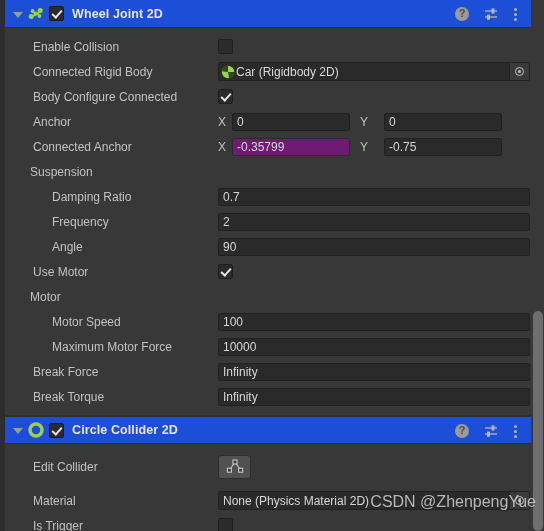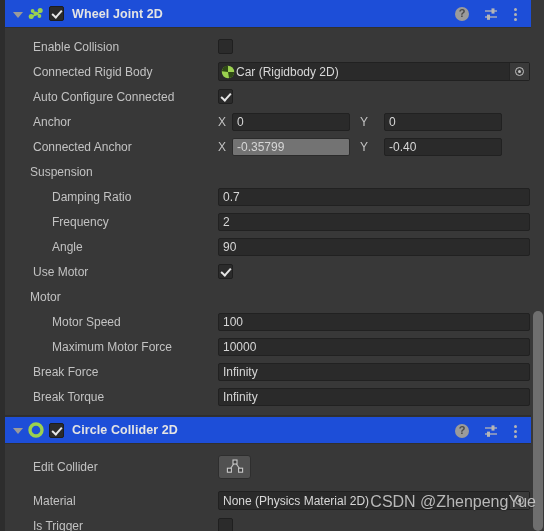--- a/index.html
+++ b/index.html
@@ -196,21 +196,21 @@
     line-height: 17px;
     color: #d6d6d6;
     font-size: 12px;
     padding: 0 4px;
     box-sizing: border-box;
     flex: 1 1 auto;
     overflow: hidden;
     white-space: nowrap;
   }
   .textfield.lighter {
-    background: #737373;
+    background: #701a75;
     border-color: #2b2b2b;
   }
 
   .checkbox {
     width: 15px;
     height: 15px;
     background: #2b2b2b;
     border: 1px solid #1f1f1f;
     border-radius: 2px;
     box-sizing: border-box;
@@ -423,21 +423,21 @@
                 <path d="M7 7 L13.2 7 A6.2 6.2 0 0 1 8 13.1 Z" fill="#2f4a15"></path>
               </svg>
             </div>
             <div class="obj-text">Car (Rigidbody 2D)</div>
             <div class="obj-picker"></div>
           </div>
         </div>
       </div>
 
       <div class="row">
-        <div class="label">Auto Configure Connected</div>
+        <div class="label">Body Configure Connected</div>
         <div class="field-area">
           <div class="checkbox checked"></div>
         </div>
       </div>
 
       <div class="row">
         <div class="label">Anchor</div>
         <div class="field-area">
           <div class="axis-label">X</div>
           <div class="textfield vecfield">0</div>
@@ -445,21 +445,21 @@
           <div class="textfield vecfield">0</div>
         </div>
       </div>
 
       <div class="row">
         <div class="label">Connected Anchor</div>
         <div class="field-area">
           <div class="axis-label">X</div>
           <div class="textfield vecfield lighter">-0.35799</div>
           <div class="axis-label second">Y</div>
-          <div class="textfield vecfield">-0.40</div>
+          <div class="textfield vecfield">-0.75</div>
         </div>
       </div>
 
       <div class="row foldout-row">
         <div class="label">Suspension</div>
         <div class="field-area"></div>
       </div>
 
       <div class="row">
         <div class="label indent1">Damping Ratio</div>

